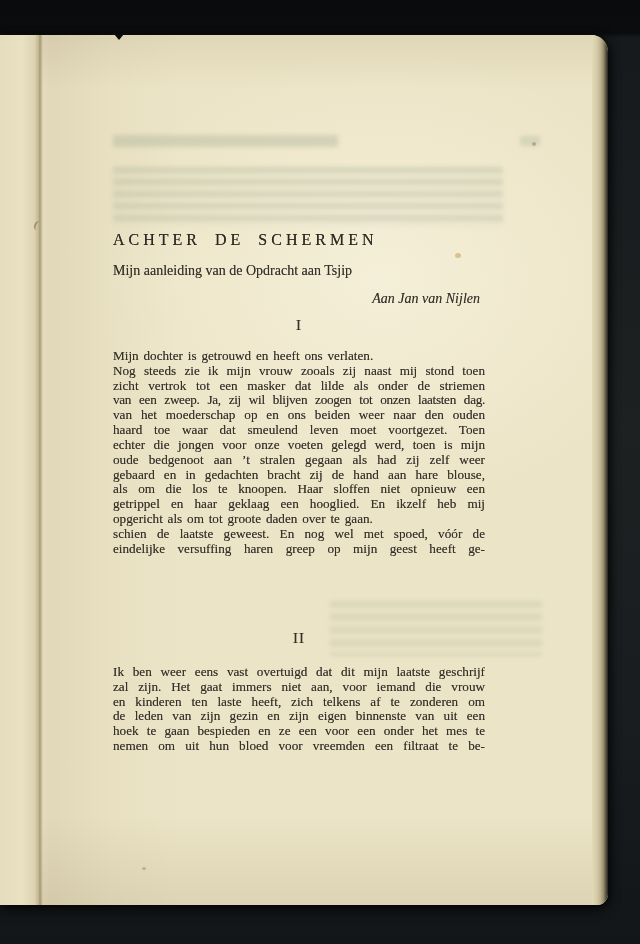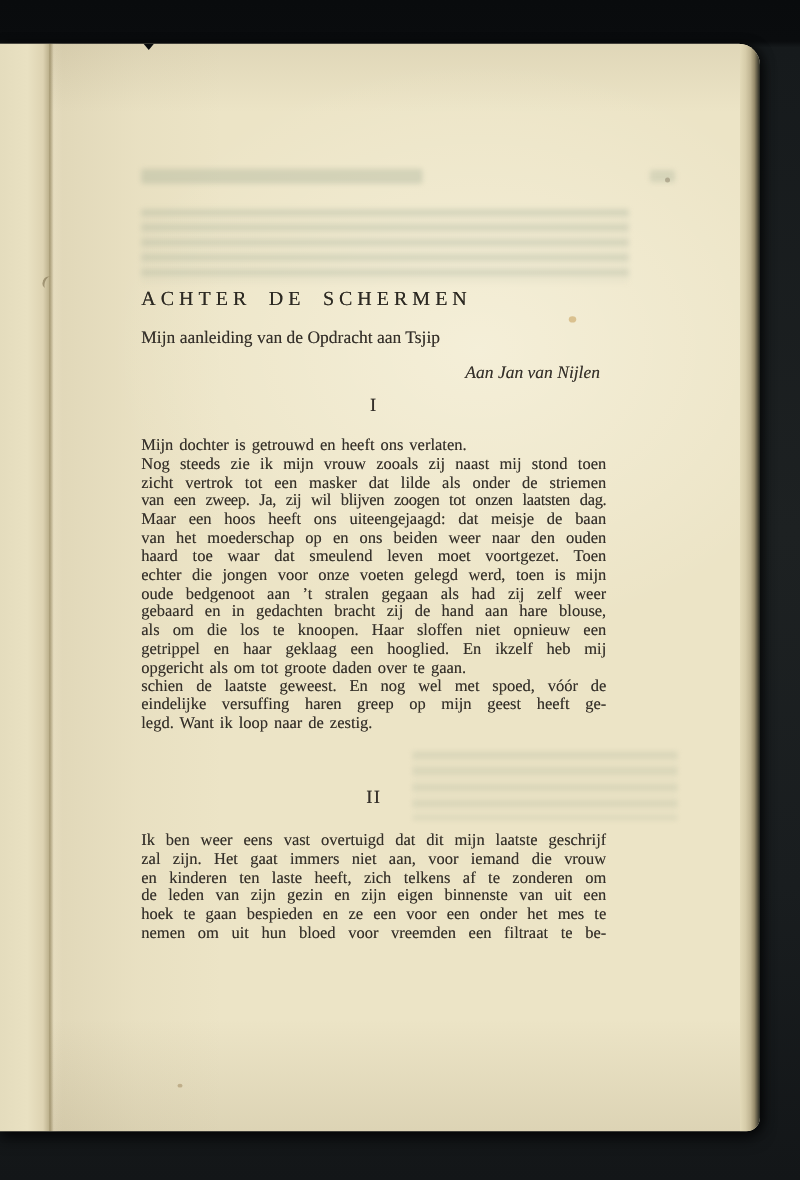--- a/index.html
+++ b/index.html
@@ -134,32 +134,30 @@
     <div class="title">ACHTER DE SCHERMEN</div>
     <div class="subtitle">Mijn aanleiding van de Opdracht aan Tsjip</div>
     <div class="dedication">Aan Jan van Nijlen</div>
 
     <div class="numeral numeral-1">I</div>
     <div class="body-1">
         <div class="line">Mijn dochter is getrouwd en heeft ons verlaten.</div>
         <div class="line jl">Nog steeds zie ik mijn vrouw zooals zij naast mij stond toen</div>
         <div class="line jl">zicht vertrok tot een masker dat lilde als onder de striemen</div>
         <div class="line jl tight">van een zweep. Ja, zij wil blijven zoogen tot onzen laatsten dag.</div>
-        <div class="line jl">Maar een hoos heeft ons uiteengejaagd: dat meisje de baan</div>
         <div class="line jl">van het moederschap op en ons beiden weer naar den ouden</div>
         <div class="line jl">haard toe waar dat smeulend leven moet voortgezet. Toen</div>
         <div class="line jl">echter die jongen voor onze voeten gelegd werd, toen is mijn</div>
         <div class="line jl">oude bedgenoot aan ’t stralen gegaan als had zij zelf weer</div>
         <div class="line jl">gebaard en in gedachten bracht zij de hand aan hare blouse,</div>
         <div class="line jl">als om die los te knoopen. Haar sloffen niet opnieuw een</div>
         <div class="line jl">getrippel en haar geklaag een hooglied. En ikzelf heb mij</div>
         <div class="line">opgericht als om tot groote daden over te gaan.</div>
         <div class="line jl">schien de laatste geweest. En nog wel met spoed, vóór de</div>
         <div class="line jl">eindelijke versuffing haren greep op mijn geest heeft ge-</div>
-        <div class="line">legd. Want ik loop naar de zestig.</div>
       </div>
 
     <div class="numeral numeral-2">II</div>
     <div class="body-2">
         <div class="line jl">Ik ben weer eens vast overtuigd dat dit mijn laatste geschrijf</div>
         <div class="line jl">zal zijn. Het gaat immers niet aan, voor iemand die vrouw</div>
         <div class="line jl">en kinderen ten laste heeft, zich telkens af te zonderen om</div>
         <div class="line jl">de leden van zijn gezin en zijn eigen binnenste van uit een</div>
         <div class="line jl">hoek te gaan bespieden en ze een voor een onder het mes te</div>
         <div class="line jl">nemen om uit hun bloed voor vreemden een filtraat te be-</div>

